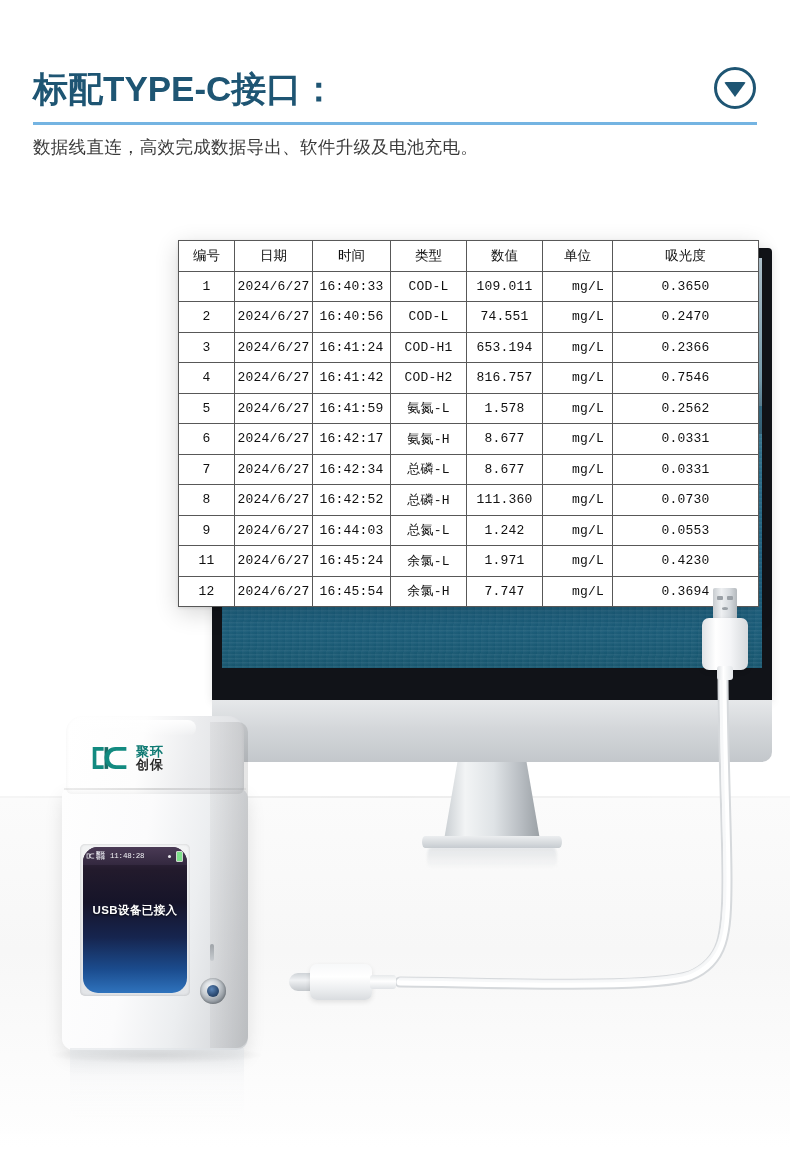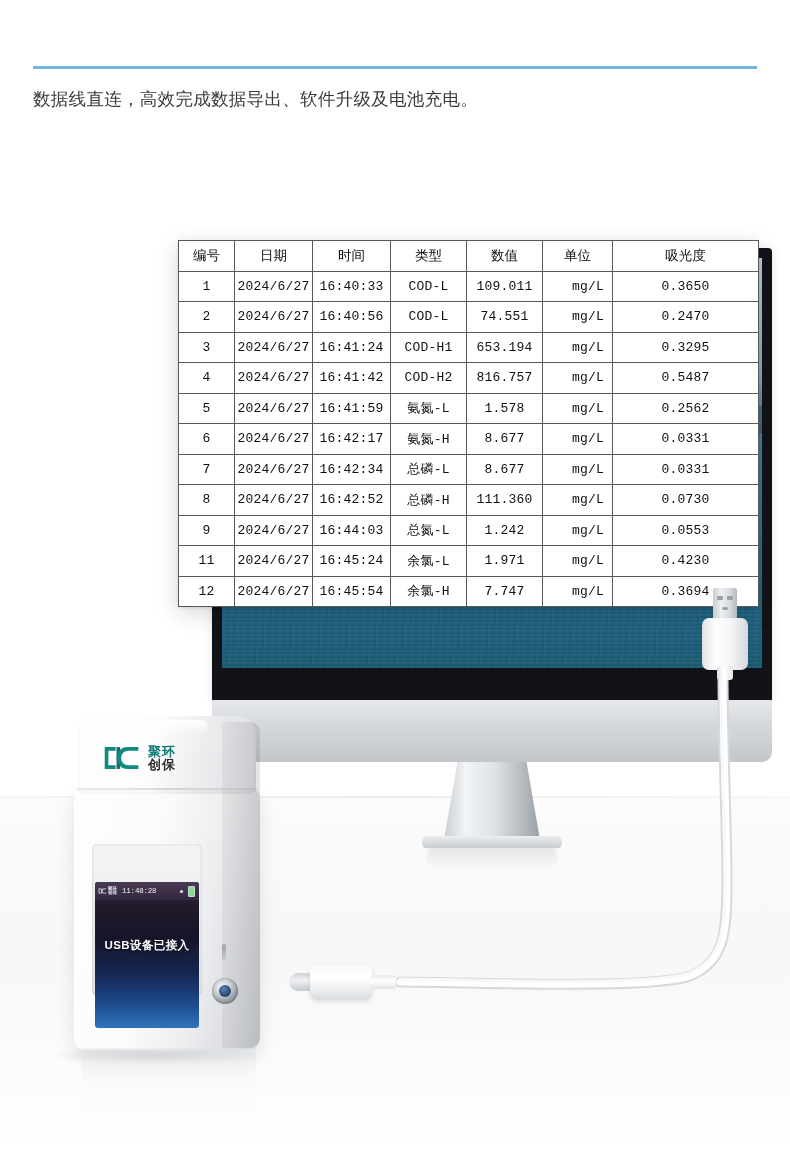--- a/index.html
+++ b/index.html
@@ -48,21 +48,21 @@
     border-top: 15px solid #1e5573;
     border-radius: 2px;
     margin-top: 2px;
   }
   .divider {
     width: 724px; height: 3px;
     background: #74b4e2;
     margin-top: 6px;
   }
   .subtitle {
-    margin-top: 18px;
+    margin-top: 10px;
     font-size: 17.5px;
     color: #3a3a3a;
     letter-spacing: 0.3px;
     font-family: "Liberation Sans", "DejaVu Sans", sans-serif;
   }
 
   
   .scene { position: absolute; left: 0; top: 190px; width: 790px; height: 971px; }
 
   
@@ -242,21 +242,21 @@
     box-shadow: 0 2px 5px rgba(0,0,0,0.10);
   }
   .usbc-neck {
     position: absolute; left: 81px; top: 11px; width: 26px; height: 14px;
     background: linear-gradient(180deg,#e7e9eb,#ffffff 45%,#e0e3e6);
     border-radius: 3px;
   }
 
   
   .device {
-    position: absolute; left: 74px; top: 526px; width: 200px; height: 340px;
+    position: absolute; left: 62px; top: 526px; width: 200px; height: 340px;
   }
   .dev-top {
     position: absolute; left: 4px; top: 0px; width: 178px; height: 78px;
     background: linear-gradient(100deg,#ffffff 0%, #fdfdfd 42%, #ebecee 70%, #dcdee1 100%);
     border-radius: 16px 16px 6px 6px;
     box-shadow: inset 0 -2px 4px rgba(0,0,0,0.05);
   }
   .dev-top-hi {
     position: absolute; left: 10px; top: 4px; width: 120px; height: 16px;
     background: linear-gradient(180deg,rgba(255,255,255,0.95),rgba(255,255,255,0));
@@ -291,23 +291,22 @@
 
   .screen-frame {
     position: absolute; left: 18px; top: 128px; width: 110px; height: 152px;
     background: linear-gradient(180deg,#f3f4f5,#e3e5e8);
     border-radius: 5px;
     padding: 3px;
     box-shadow: inset 0 0 3px rgba(0,0,0,0.18);
   }
   .screen {
     position: relative; width: 100%; height: 100%;
-    border-radius: 3px; overflow: hidden;
+    border-radius: 15px; overflow: hidden;
     background: linear-gradient(180deg,#3b2c46 0%, #221a2c 16%, #161429 38%, #16254f 62%, #1b4c8e 84%, #2f73bd 100%);
-    margin-top: 35px;
   }
   .screen-top {
     position: absolute; left: 0; top: 0; width: 100%; height: 18px;
     display: flex; align-items: center; gap: 3px;
     padding: 0 3px;
     background: linear-gradient(180deg,#4a3a55,#33283f);
   }
   .scr-logo {
     font-size: 6px; font-weight: bold; color: #e8e8ef; line-height: 1;
     display: flex; align-items: center; gap: 1px;
@@ -363,20 +362,26 @@
     position: absolute; left: 0; top: 930px; width: 790px; height: 41px;
     background: linear-gradient(180deg, rgba(255,255,255,0) 0%, #ffffff 70%);
   }
 </style>
 </head>
 <body>
 
 <div id="page">
 
   <div class="header-block">
+    <div class="header-row">
+      <div class="title">标配TYPE-C接口：</div>
+      <div class="badge-circle">
+        <div class="badge-tri"></div>
+      </div>
+    </div>
     <div class="divider"></div>
     <div class="subtitle">数据线直连，高效完成数据导出、软件升级及电池充电。</div>
   </div>
 
   <div class="scene">
 
     <div class="floor"></div>
     <div class="floor-seam"></div>
 
     <div class="monitor">
@@ -451,30 +456,30 @@
               <td class="unit">mg/L</td>
               <td>0.2470</td>
             </tr>
             <tr>
               <td>3</td>
               <td>2024/6/27</td>
               <td>16:41:24</td>
               <td class="cn">COD-H1</td>
               <td>653.194</td>
               <td class="unit">mg/L</td>
-              <td>0.3295</td>
+              <td>0.2366</td>
             </tr>
             <tr>
               <td>4</td>
               <td>2024/6/27</td>
               <td>16:41:42</td>
               <td class="cn">COD-H2</td>
               <td>816.757</td>
               <td class="unit">mg/L</td>
-              <td>0.5487</td>
+              <td>0.7546</td>
             </tr>
             <tr>
               <td>5</td>
               <td>2024/6/27</td>
               <td>16:41:59</td>
               <td class="cn">氨氮-L</td>
               <td>1.578</td>
               <td class="unit">mg/L</td>
               <td>0.2562</td>
             </tr>

